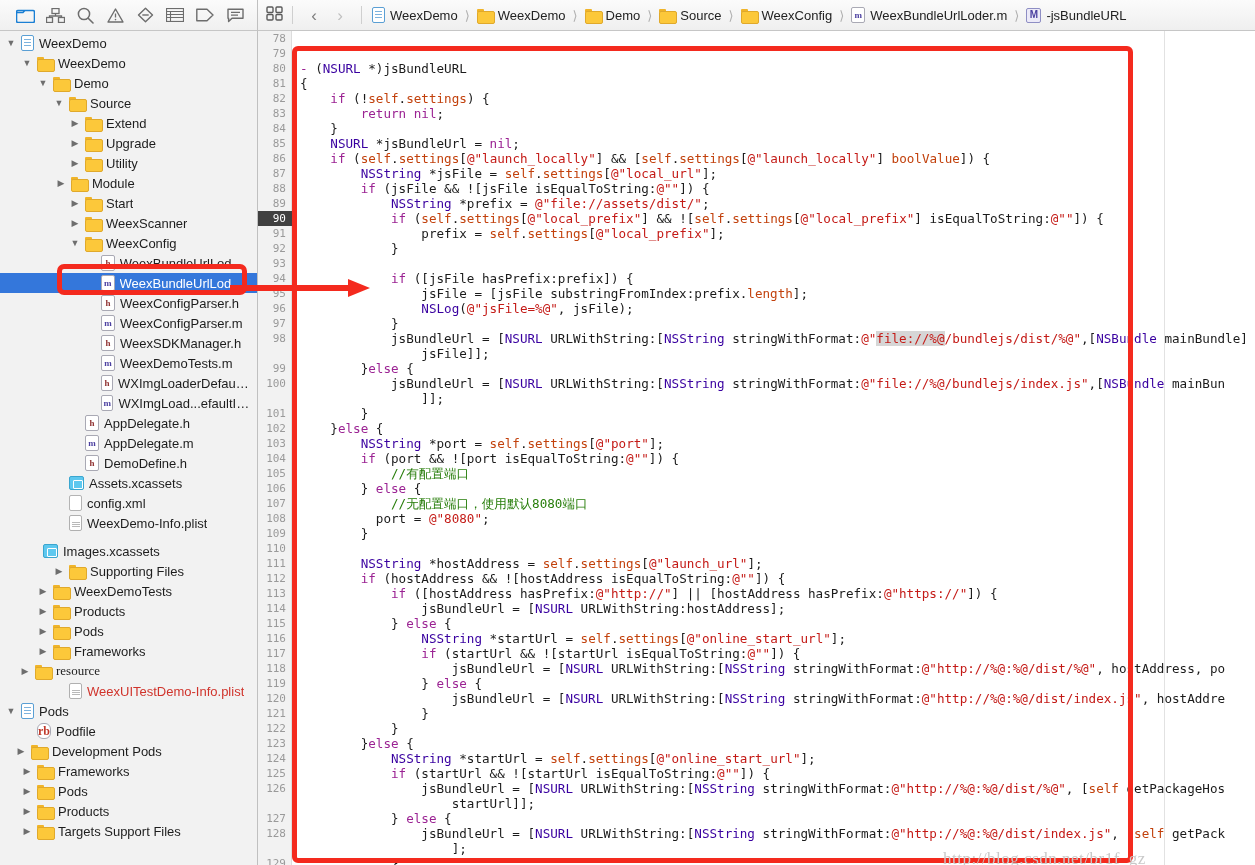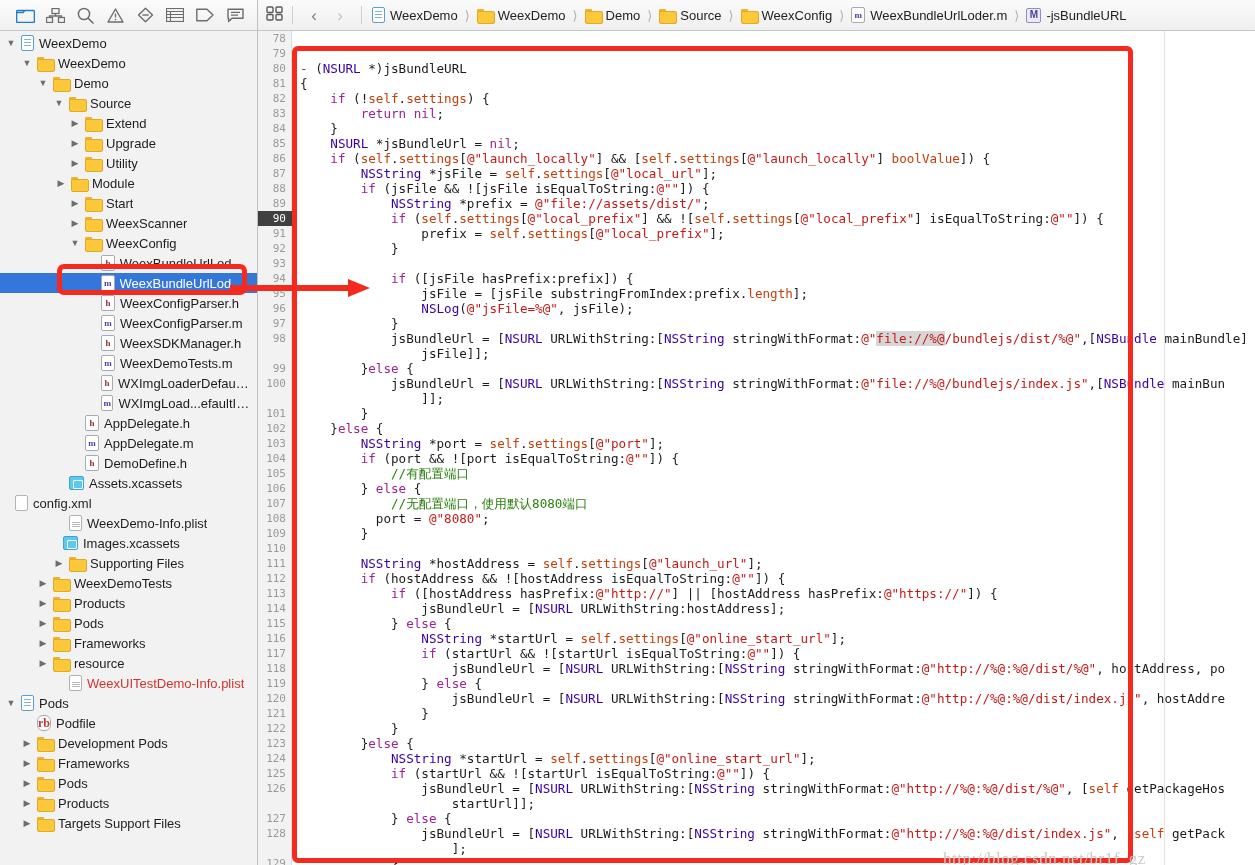--- a/index.html
+++ b/index.html
@@ -375,31 +375,31 @@
         <div class="tree-row" style="padding-left: 70px;">
           <span class="twist none"></span>
           <span class="ic ic-src h">h</span>
           <span class="row-label">DemoDefine.h</span>
         </div>
         <div class="tree-row" style="padding-left: 54px;">
           <span class="twist none"></span>
           <span class="ic ic-xcassets"></span>
           <span class="row-label">Assets.xcassets</span>
         </div>
-        <div class="tree-row" style="">
+        <div class="tree-row" style="padding-left: 54px;">
           <span class="twist none"></span>
           <span class="ic ic-plain"></span>
           <span class="row-label">config.xml</span>
         </div>
         <div class="tree-row" style="padding-left: 54px;">
           <span class="twist none"></span>
           <span class="ic ic-plist"></span>
           <span class="row-label">WeexDemo-Info.plist</span>
         </div>
-        <div class="tree-row" style="padding-left: 48px;">
+        <div class="tree-row" style="padding-left: 28px; margin-top: 8px;">
           <span class="twist none"></span>
           <span class="ic ic-xcassets"></span>
           <span class="row-label">Images.xcassets</span>
         </div>
         <div class="tree-row" style="padding-left: 54px;">
           <span class="twist closed"></span>
           <span class="ic ic-folder"></span>
           <span class="row-label">Supporting Files</span>
         </div>
         <div class="tree-row" style="padding-left: 38px;">
@@ -415,41 +415,41 @@
         <div class="tree-row" style="padding-left: 38px;">
           <span class="twist closed"></span>
           <span class="ic ic-folder"></span>
           <span class="row-label">Pods</span>
         </div>
         <div class="tree-row" style="padding-left: 38px;">
           <span class="twist closed"></span>
           <span class="ic ic-folder"></span>
           <span class="row-label">Frameworks</span>
         </div>
-        <div class="tree-row" style="padding-left: 38px;">
+        <div class="tree-row" style="padding-left: 20px; font-family: Liberation Serif, serif;">
           <span class="twist closed"></span>
           <span class="ic ic-folder"></span>
           <span class="row-label">resource</span>
         </div>
         <div class="tree-row red" style="padding-left: 54px;">
           <span class="twist none"></span>
           <span class="ic ic-plist"></span>
           <span class="row-label">WeexUITestDemo-Info.plist</span>
         </div>
         <div class="tree-row" style="padding-left: 6px;">
           <span class="twist open"></span>
           <span class="ic ic-doc blue"></span>
           <span class="row-label">Pods</span>
         </div>
         <div class="tree-row" style="padding-left: 22px;">
           <span class="twist none"></span>
           <span class="ic ic-src rb">rb</span>
           <span class="row-label">Podfile</span>
         </div>
-        <div class="tree-row" style="padding-left: 22px;">
+        <div class="tree-row" style="padding-left: 16px;">
           <span class="twist closed"></span>
           <span class="ic ic-folder"></span>
           <span class="row-label">Development Pods</span>
         </div>
         <div class="tree-row" style="padding-left: 22px;">
           <span class="twist closed"></span>
           <span class="ic ic-folder"></span>
           <span class="row-label">Frameworks</span>
         </div>
         <div class="tree-row" style="padding-left: 22px;">

